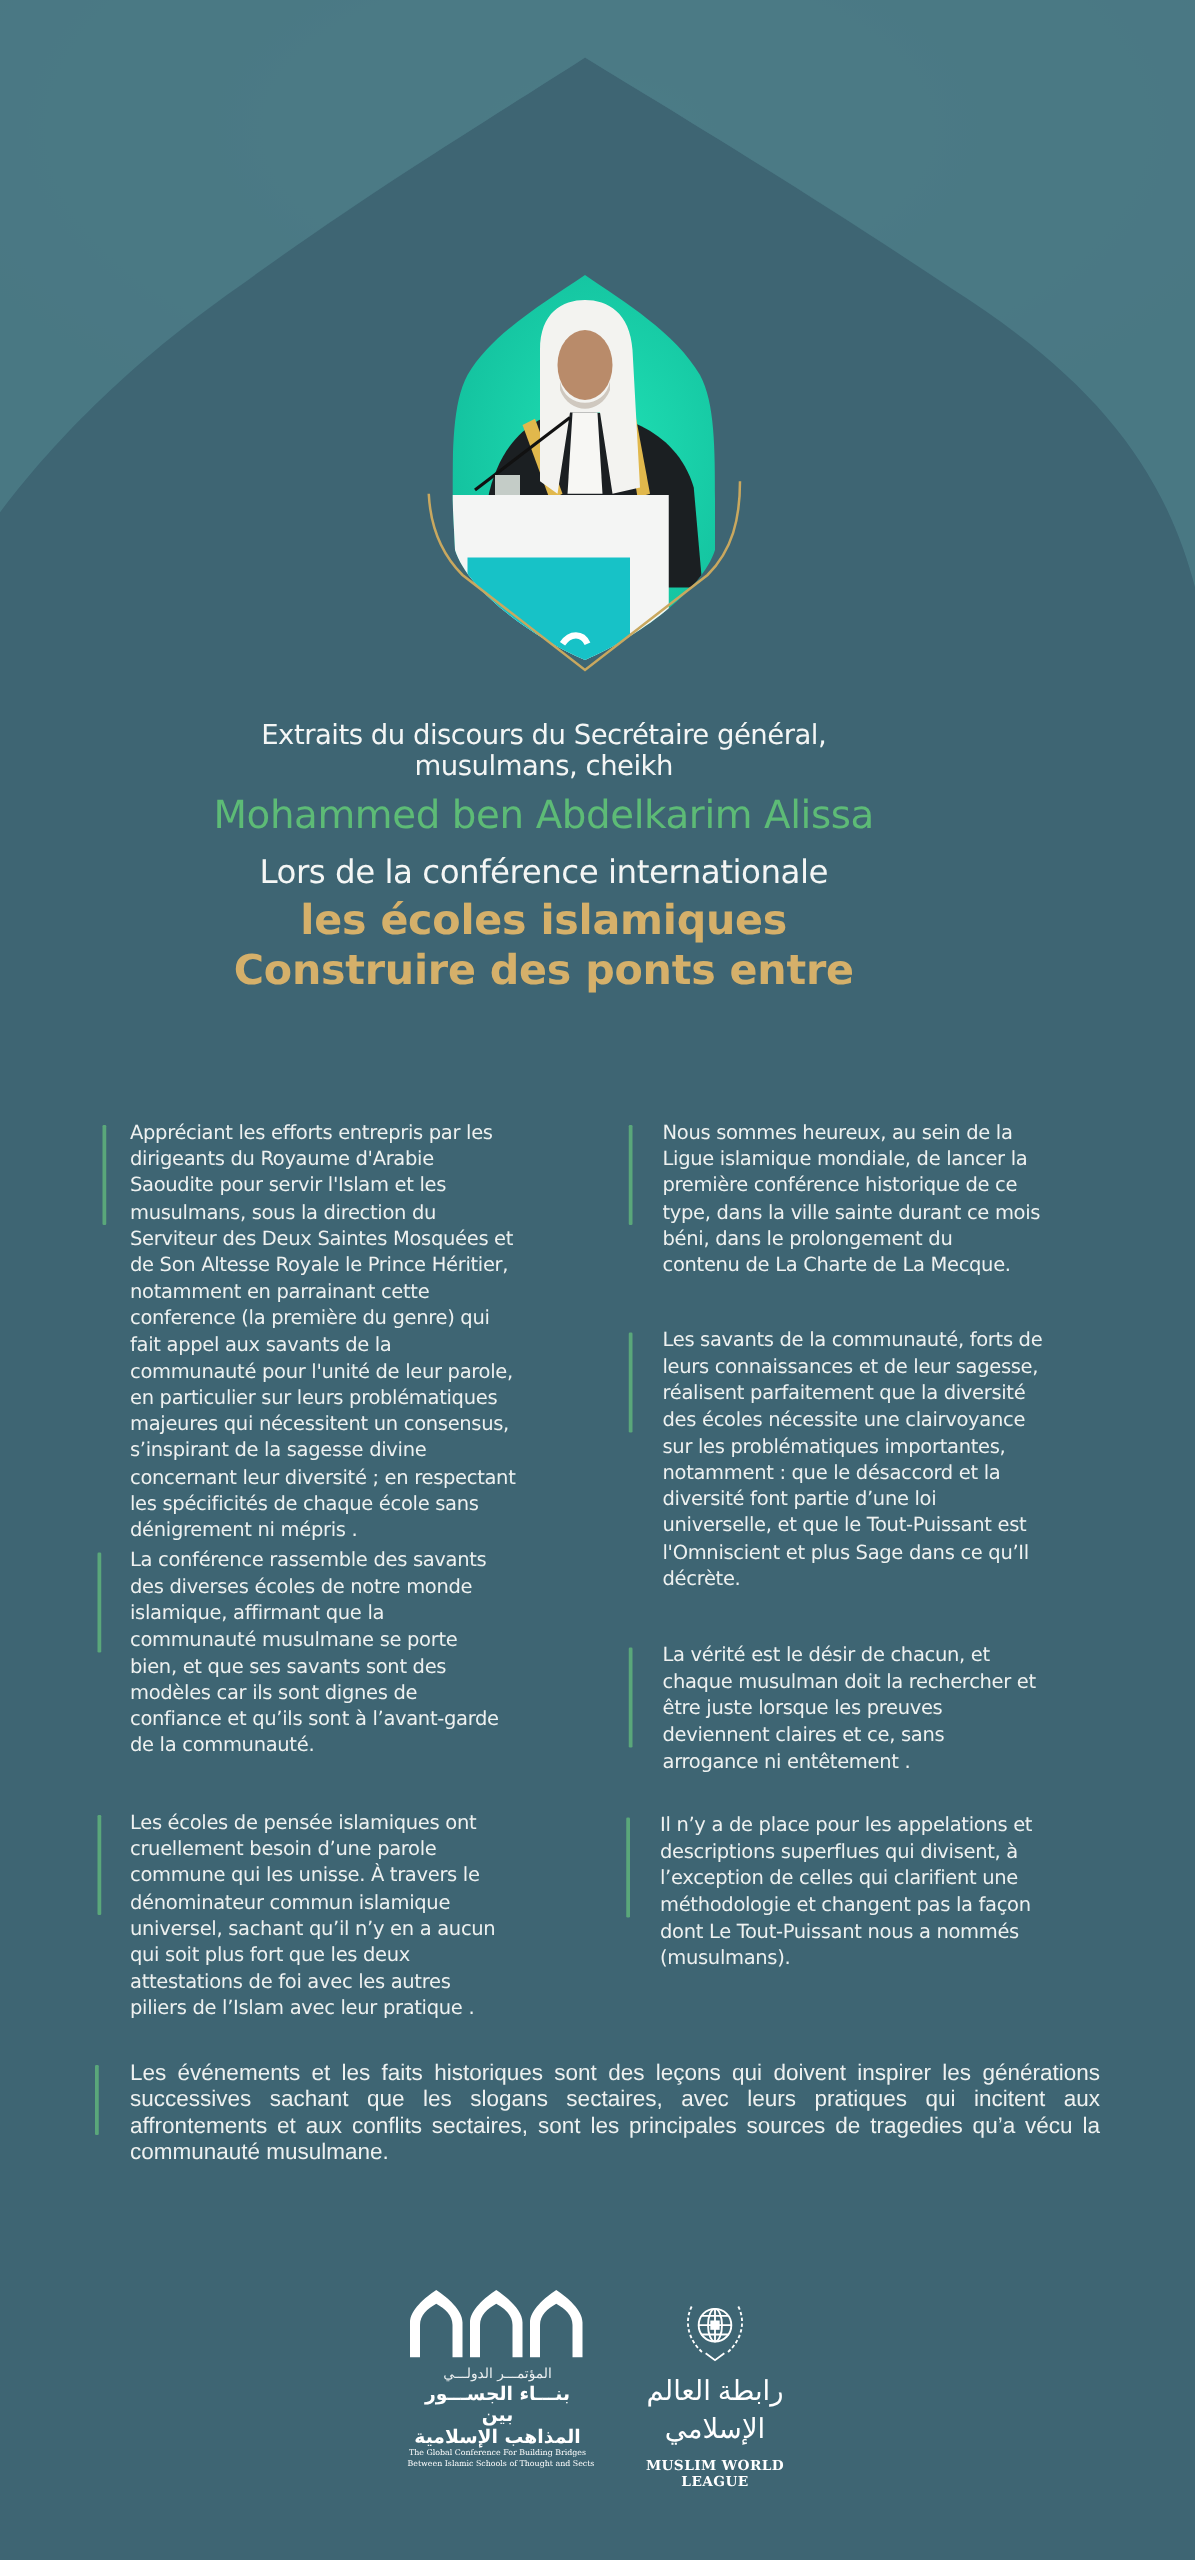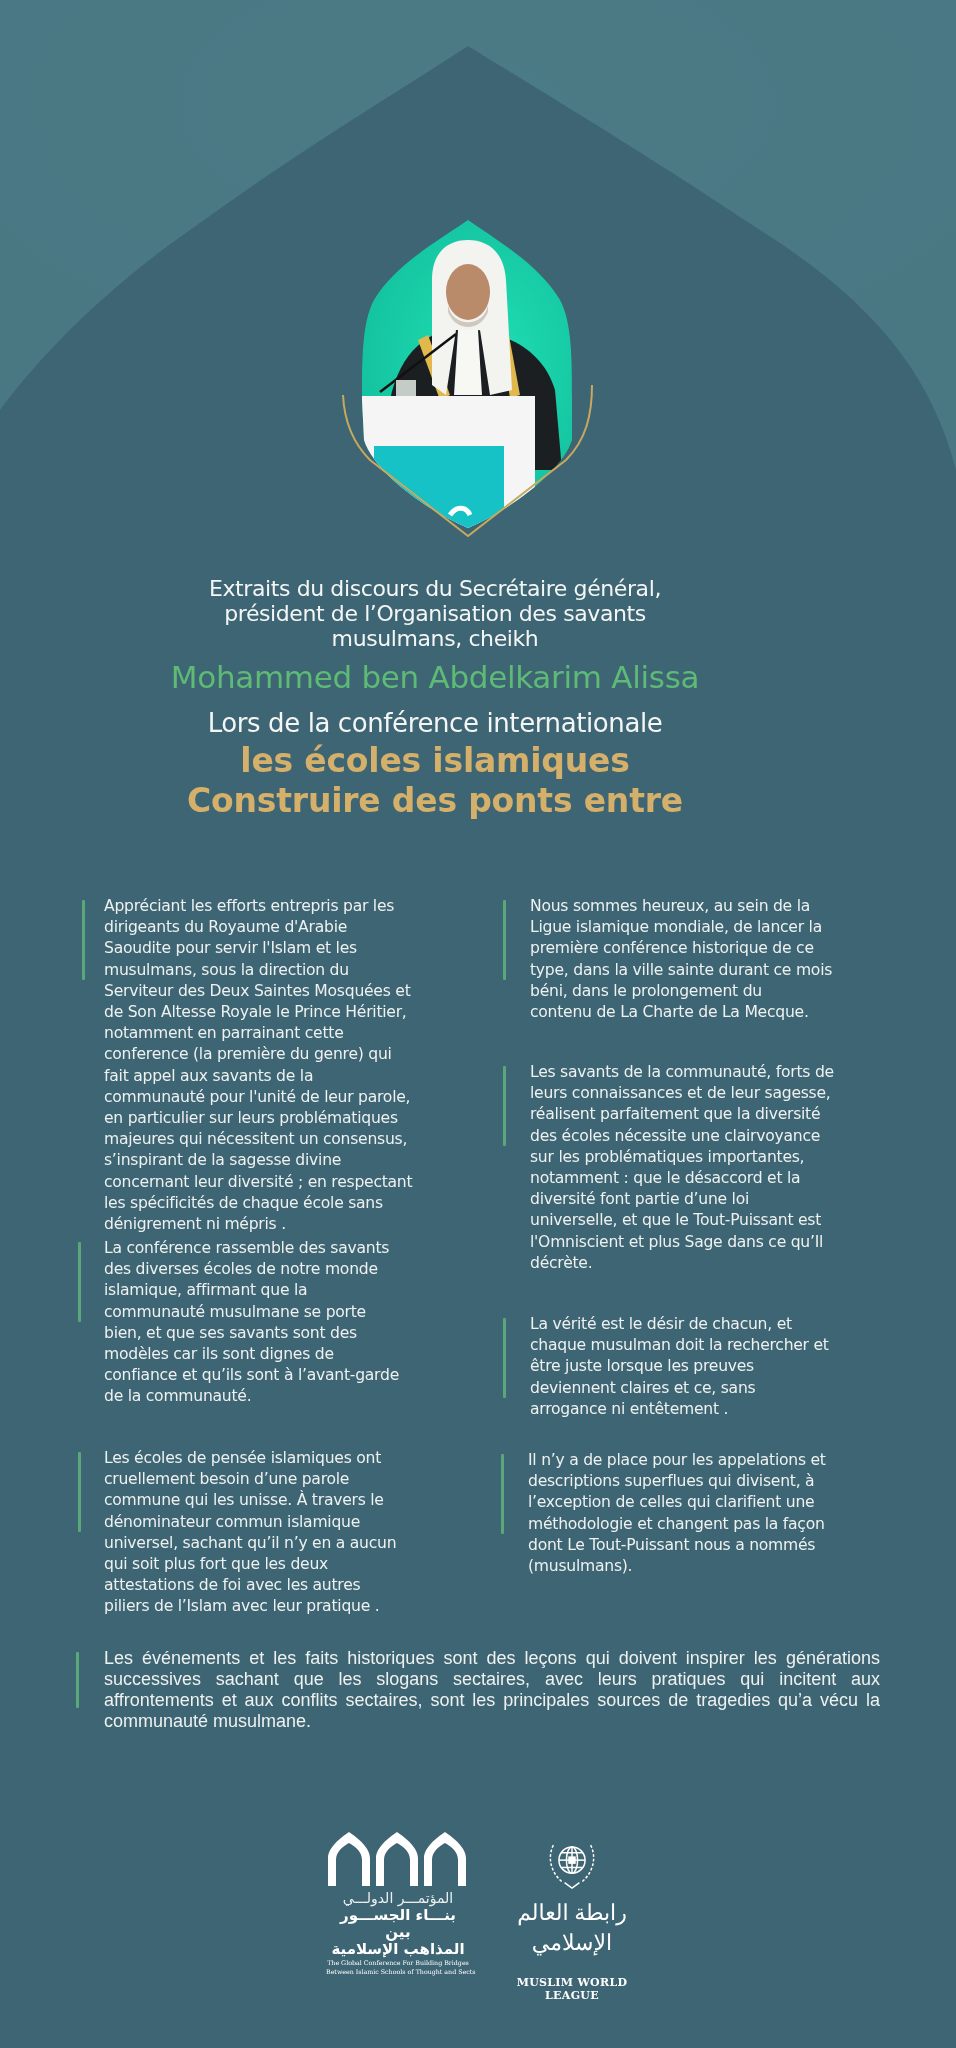--- a/index.html
+++ b/index.html
@@ -50,24 +50,24 @@
   }
   .quote.wide .text {
     font-family: "Liberation Sans", sans-serif; font-size: 18px; line-height: 21px;
     text-align: justify; letter-spacing: 0;
   }
 
   
   .logo-bridges { left: 326px; top: 1830px; width: 144px; }
   .logo-mwl { left: 494px; top: 1834px; width: 156px; text-align: center; }
   .logo-caption-ar { color: #fff; text-align: center; font-size: 15px; line-height: 17px; direction: rtl; font-weight: bold; }
-  .logo-caption-ar.small { font-size: 14px; font-weight: normal; opacity: .9; }
+  .logo-caption-ar.small { font-size: 11px; font-weight: normal; opacity: .9; }
   .logo-caption-en { color: #fff; text-align: center; font-family: "DejaVu Serif", serif; font-size: 6.3px; line-height: 9px; white-space: nowrap; }
   .mwl-ar { color: #fff; font-family: Liberation Serif, serif; font-size: 22px; line-height: 30px; direction: rtl; margin-top: 4px; }
-  .mwl-en { color: #fff; font-family: "DejaVu Serif", serif; font-weight: bold; font-size: 11px; letter-spacing: 0.3px; margin-top: 18px; }
+  .mwl-en { color: #fff; font-family: "DejaVu Serif", serif; font-weight: bold; font-size: 11px; letter-spacing: 0.3px; margin-top: 8px; }
 </style>
 </head>
 <body>
 
 <svg class="bg-svg" viewBox="0 0 956 2048" preserveAspectRatio="none">
   <defs>
     <radialGradient id="glow" cx="0.5" cy="0.22" r="0.6">
       <stop offset="0" stop-color="#5a8e97"></stop>
       <stop offset="1" stop-color="#43707d"></stop>
     </radialGradient>
@@ -110,21 +110,20 @@
       <rect x="34" y="236" width="130" height="100" fill="#17c2c7"></rect>
       <path d="M110 305 C116 296 126 296 130 305" stroke="#fff" stroke-width="5" fill="none"></path>
     </g>
 
     <path d="M3 185 C4 205 10 230 30 250 L128 326 L226 250 C246 230 252 205 252 175" stroke="#c9a85f" stroke-width="2" fill="none"></path>
   </svg>
 </div>
 
 <div class="layer heading-block">
   <div class="intro-line">Extraits du discours du Secrétaire général,</div>
-  <div class="intro-line">président de l’Organisation des savants</div>
   <div class="intro-line">musulmans, cheikh</div>
   <div class="speaker-name">Mohammed ben Abdelkarim Alissa</div>
   <div class="conf-intro">Lors de la conférence internationale</div>
   <div class="conf-title">les écoles islamiques</div>
   <div class="conf-title">Construire des ponts entre</div>
 </div>
 
 <div class="quote" style="left:82px; top:896px; width:400px; height:340px;">
   <div class="bar"></div>
   <div class="text" style="left:22px;">

